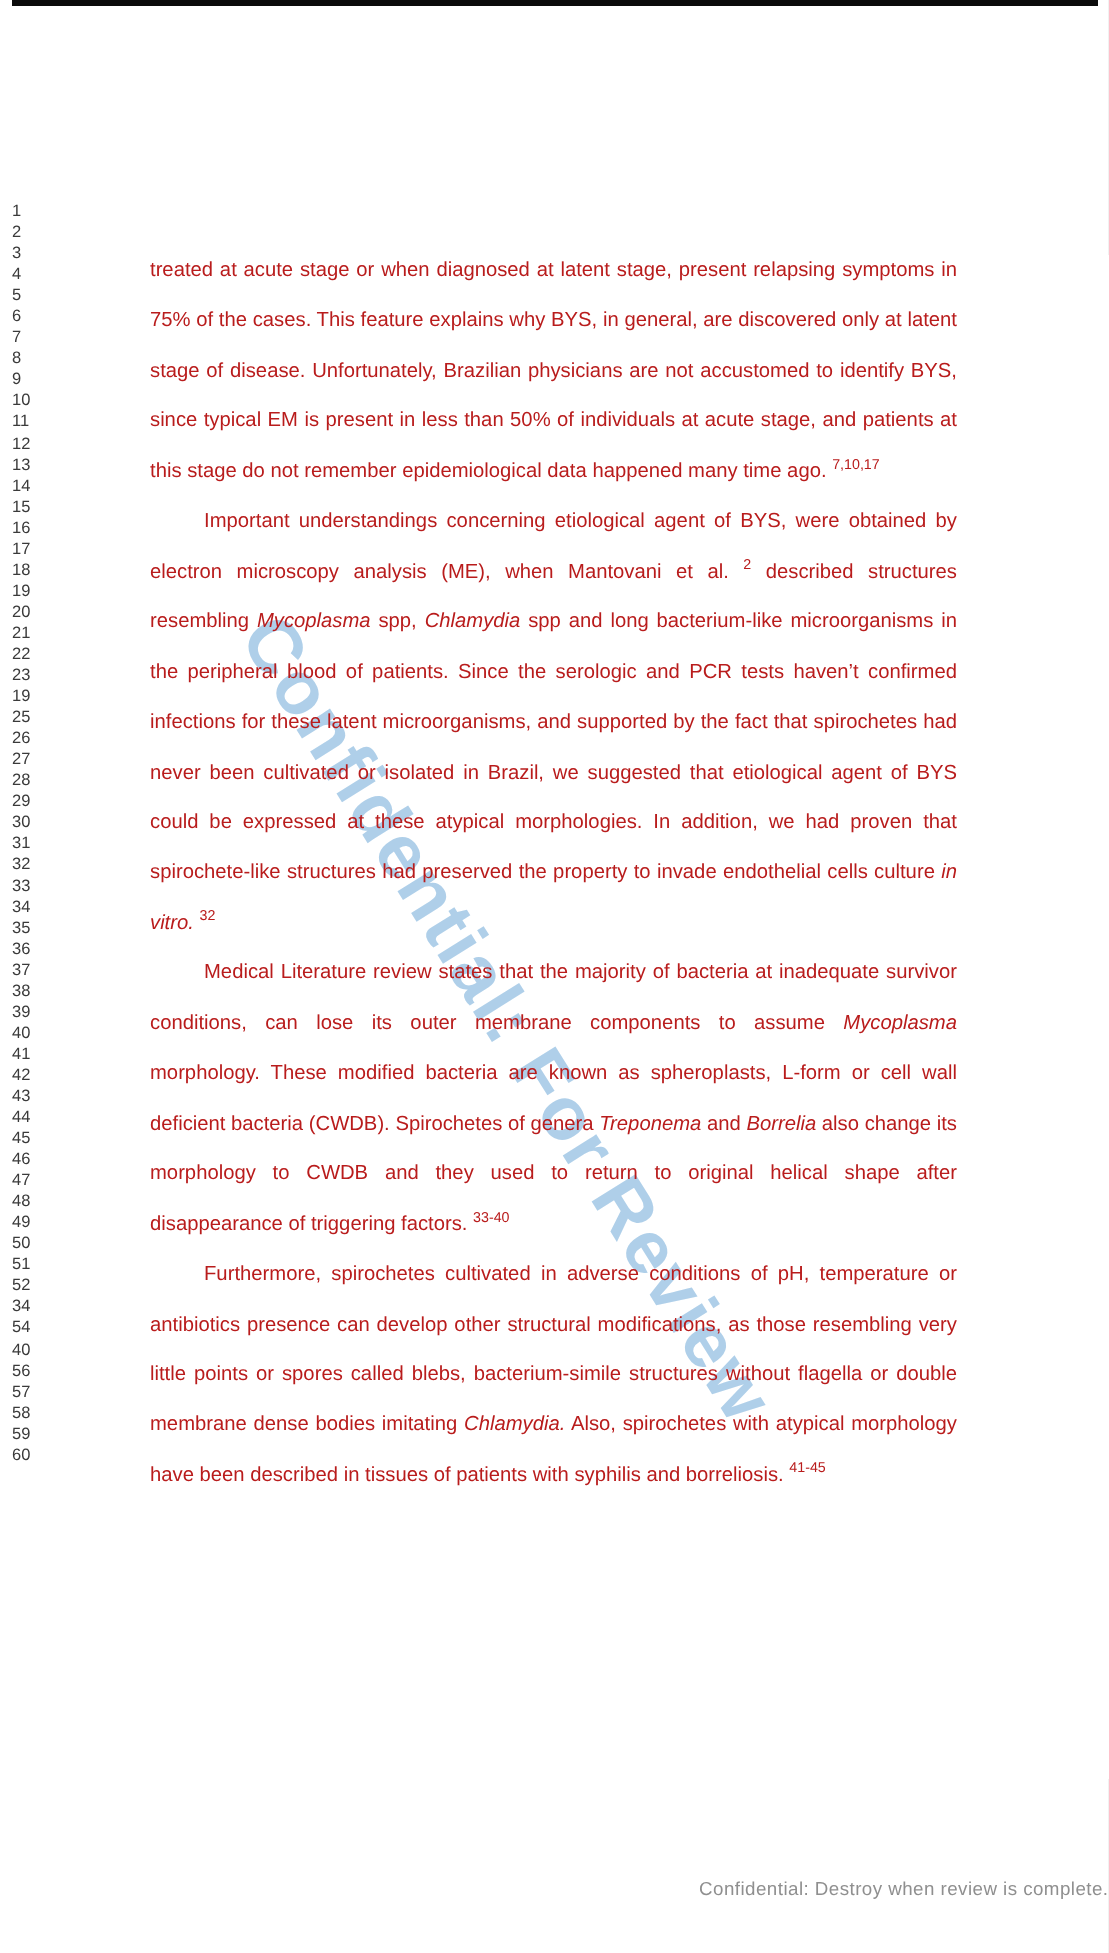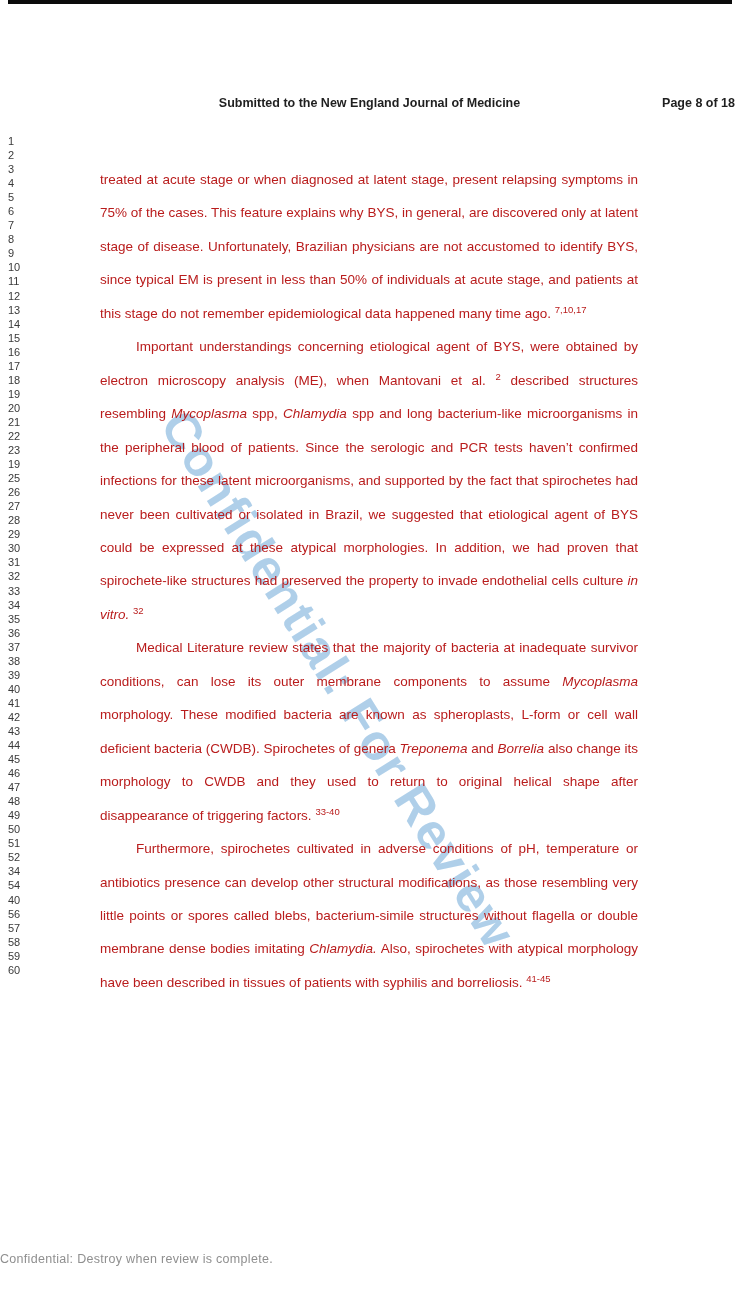--- a/index.html
+++ b/index.html
@@ -21,33 +21,29 @@
   .body-text p{margin:0;padding:0;}
   .body-text p.indent{text-indent:36px;}
   .it{font-style:italic;}
   .sup{font-size:9.5px;vertical-align:super;line-height:0;}
   .watermark{
     position:absolute;left:198px;top:400px;
     transform:rotate(58deg);transform-origin:0 0;
     font-size:50px;font-weight:bold;letter-spacing:1.5px;
     white-space:nowrap;opacity:0.8;z-index:0;
   }
-  .footer{position:absolute;left:0;right:0;top:1252px;text-align:left;
+  .footer{position:absolute;left:0;right:0;top:1252px;text-align:right;
     color:#8f8f8f;font-size:12.5px;letter-spacing:0.3px;}
 </style>
 </head>
 <body>
 
 <div class="page">
   <div class="top-rule"></div>
 
-  <div class="header">
-    <span class="running-head">Submitted to the New England Journal of Medicine</span>
-    <span class="page-label">Page 8 of 18</span>
-  </div>
 
   <div class="watermark" style="color: rgb(156, 196, 228);">Confidential: For Review</div>
 
   <div class="gutter">
       <span>1</span>
       <span>2</span>
       <span>3</span>
       <span>4</span>
       <span>5</span>
       <span>6</span>

